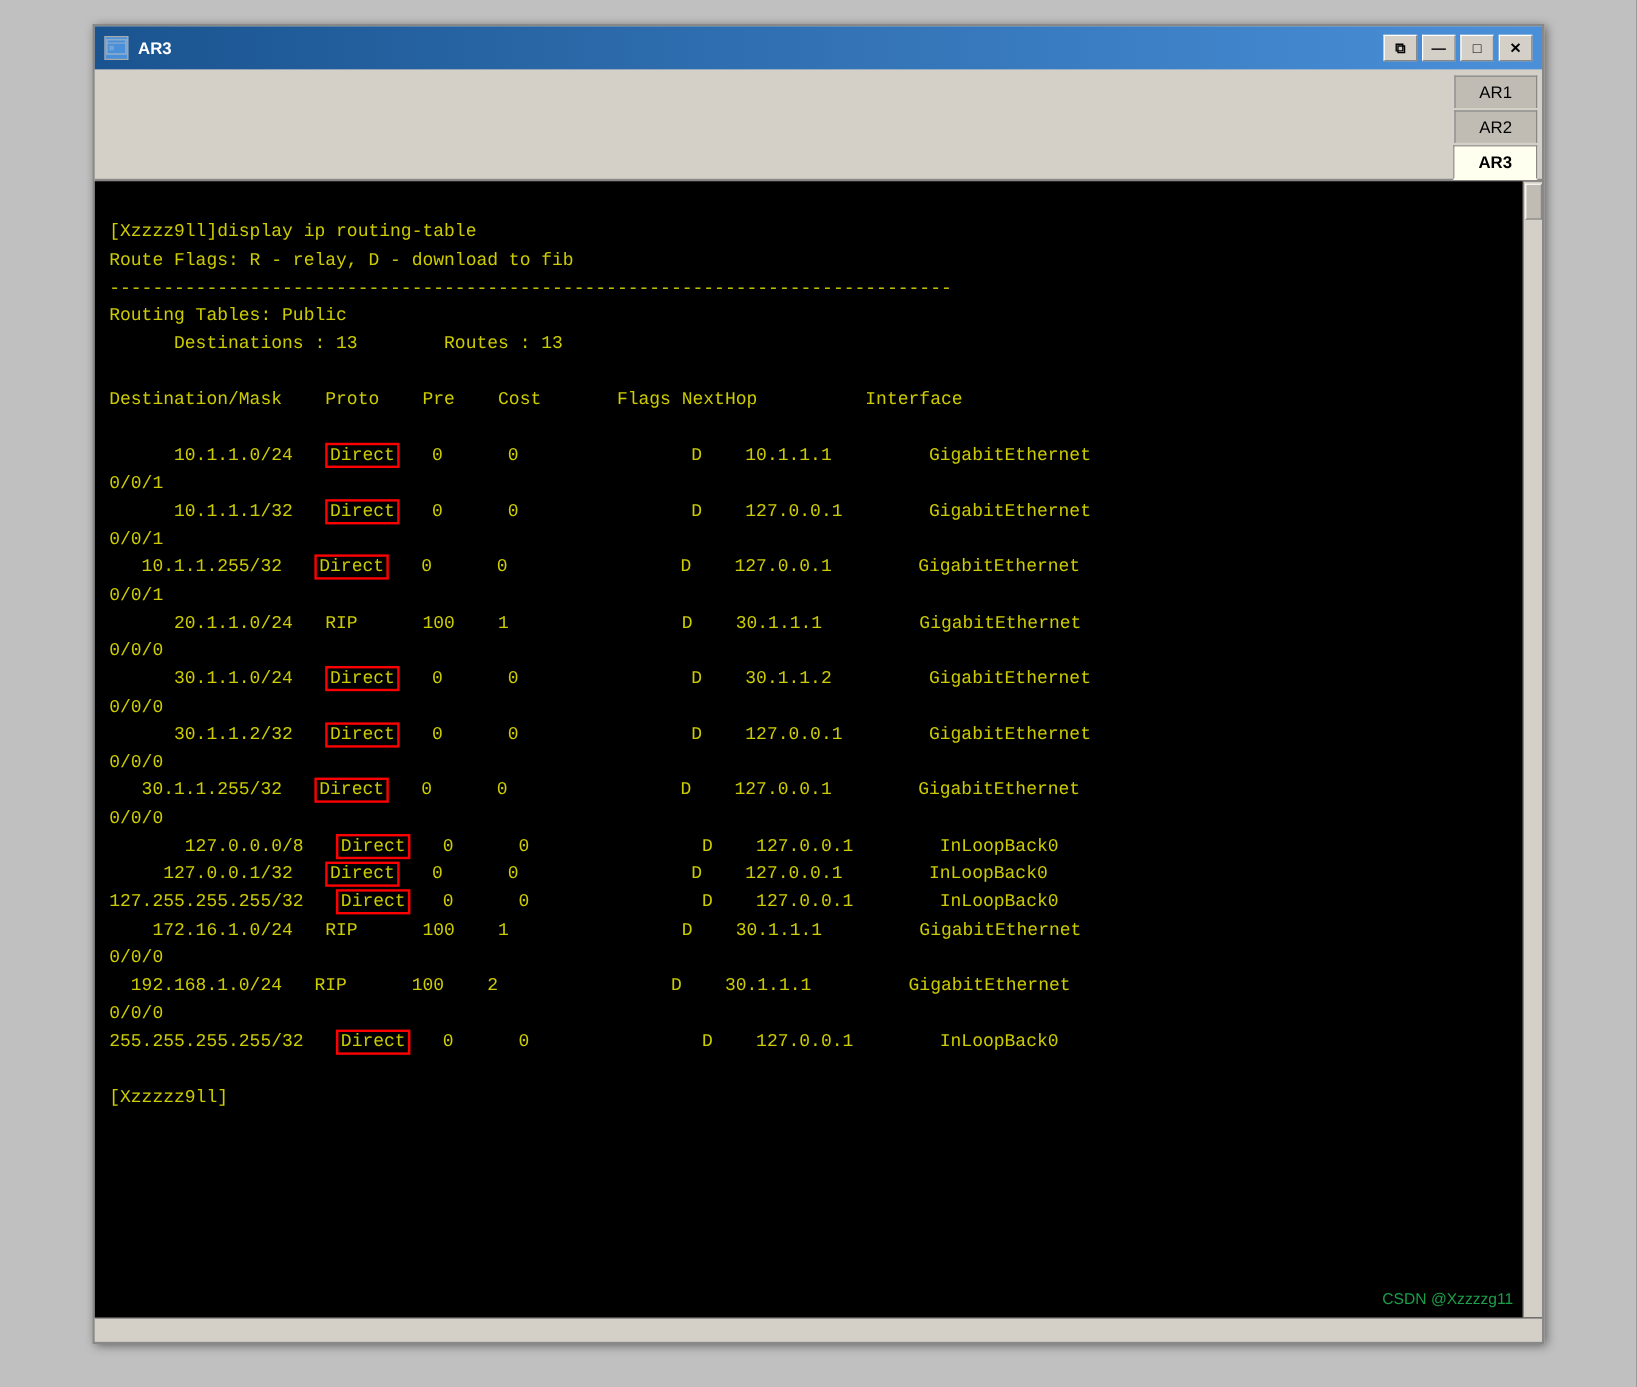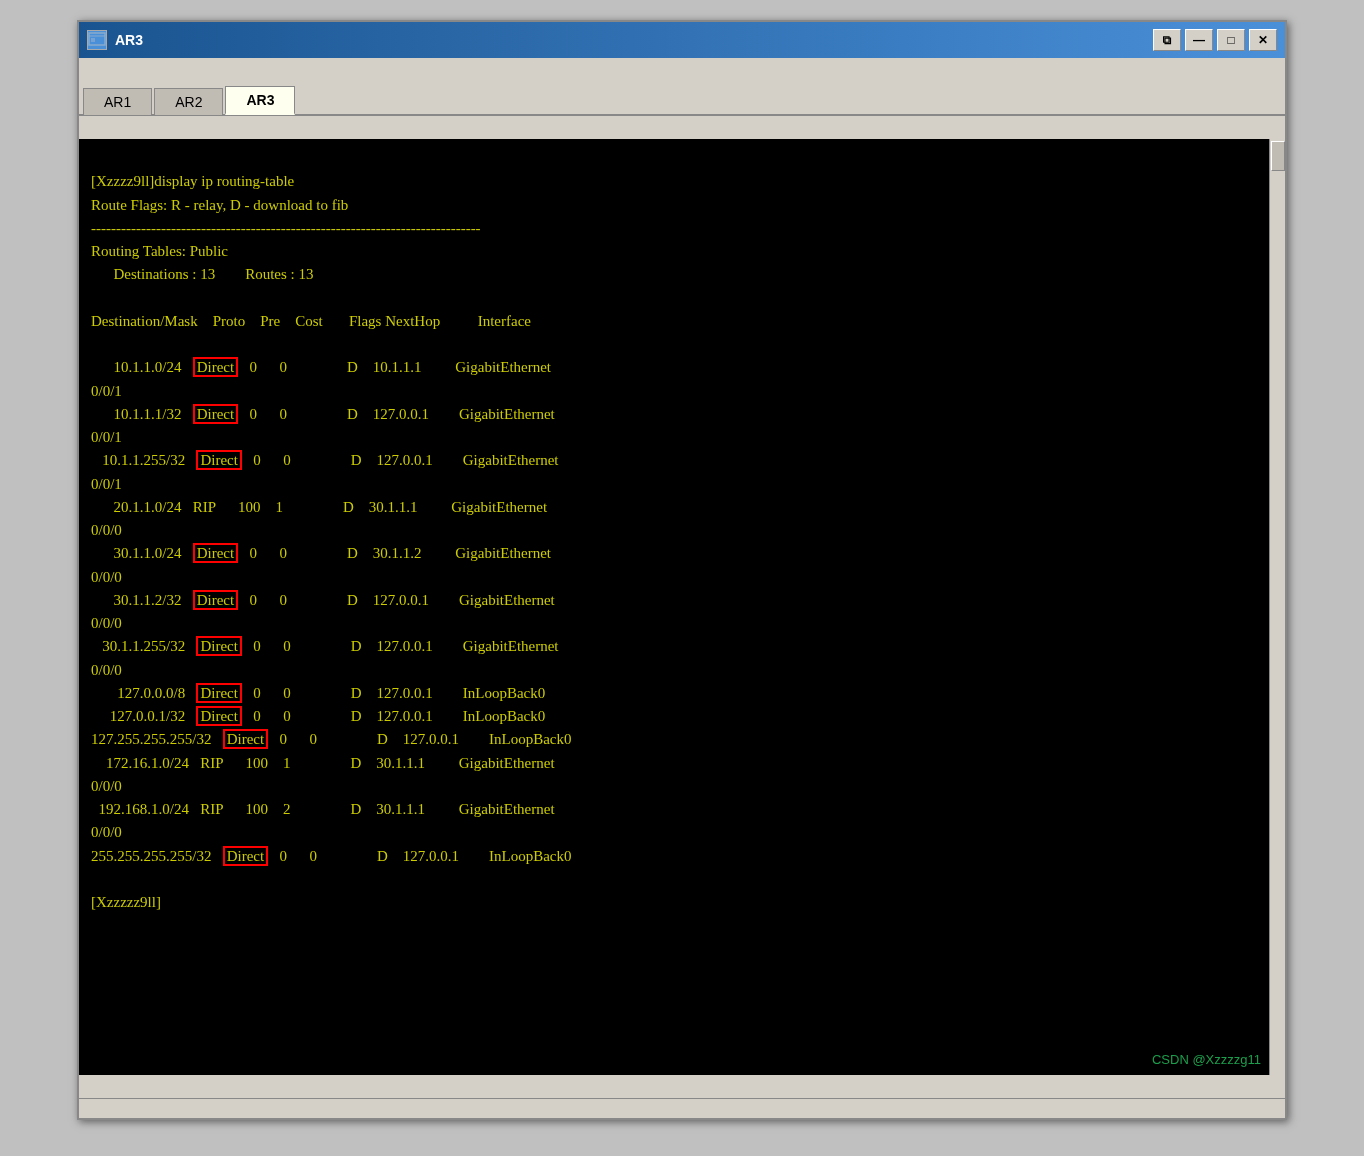--- a/index.html
+++ b/index.html
@@ -12,21 +12,20 @@
     }
     .window {
       width: 1210px;
       height: 1100px;
       margin: 20px auto;
       border: 2px solid #888;
       background: #d4d0c8;
       box-shadow: 2px 2px 8px rgba(0,0,0,0.5);
       display: flex;
       flex-direction: column;
-      gap: 23px;
     }
     .title-bar {
       background: linear-gradient(to right, #1a5490, #4a90d9);
       height: 36px;
       display: flex;
       align-items: center;
       justify-content: space-between;
       padding: 0 8px;
       color: white;
       font-size: 14px;
@@ -67,20 +66,21 @@
       color: #000;
       font-family: Arial, sans-serif;
     }
     .tab-bar {
       background: #d4d0c8;
       display: flex;
       align-items: flex-end;
       padding: 4px 4px 0 4px;
       gap: 2px;
       border-bottom: 2px solid #888;
+      flex-direction: column;
     }
     .tab {
       padding: 5px 20px;
       background: #c0bcb4;
       border: 1px solid #888;
       border-bottom: none;
       cursor: pointer;
       font-size: 14px;
       font-family: Arial, sans-serif;
       color: #000;
@@ -98,21 +98,21 @@
       background: #000000;
       padding: 8px 12px;
       overflow: hidden;
       position: relative;
     }
     .terminal-text {
       color: #cccc00;
       font-size: 15px;
       line-height: 1.55;
       white-space: pre;
-      font-family: Liberation Serif, serif;
+      font-family: Liberation Mono, monospace;
     }
     .scrollbar {
       position: absolute;
       right: 0;
       top: 0;
       width: 16px;
       height: 100%;
       background: #d4d0c8;
       border-left: 1px solid #888;
     }

